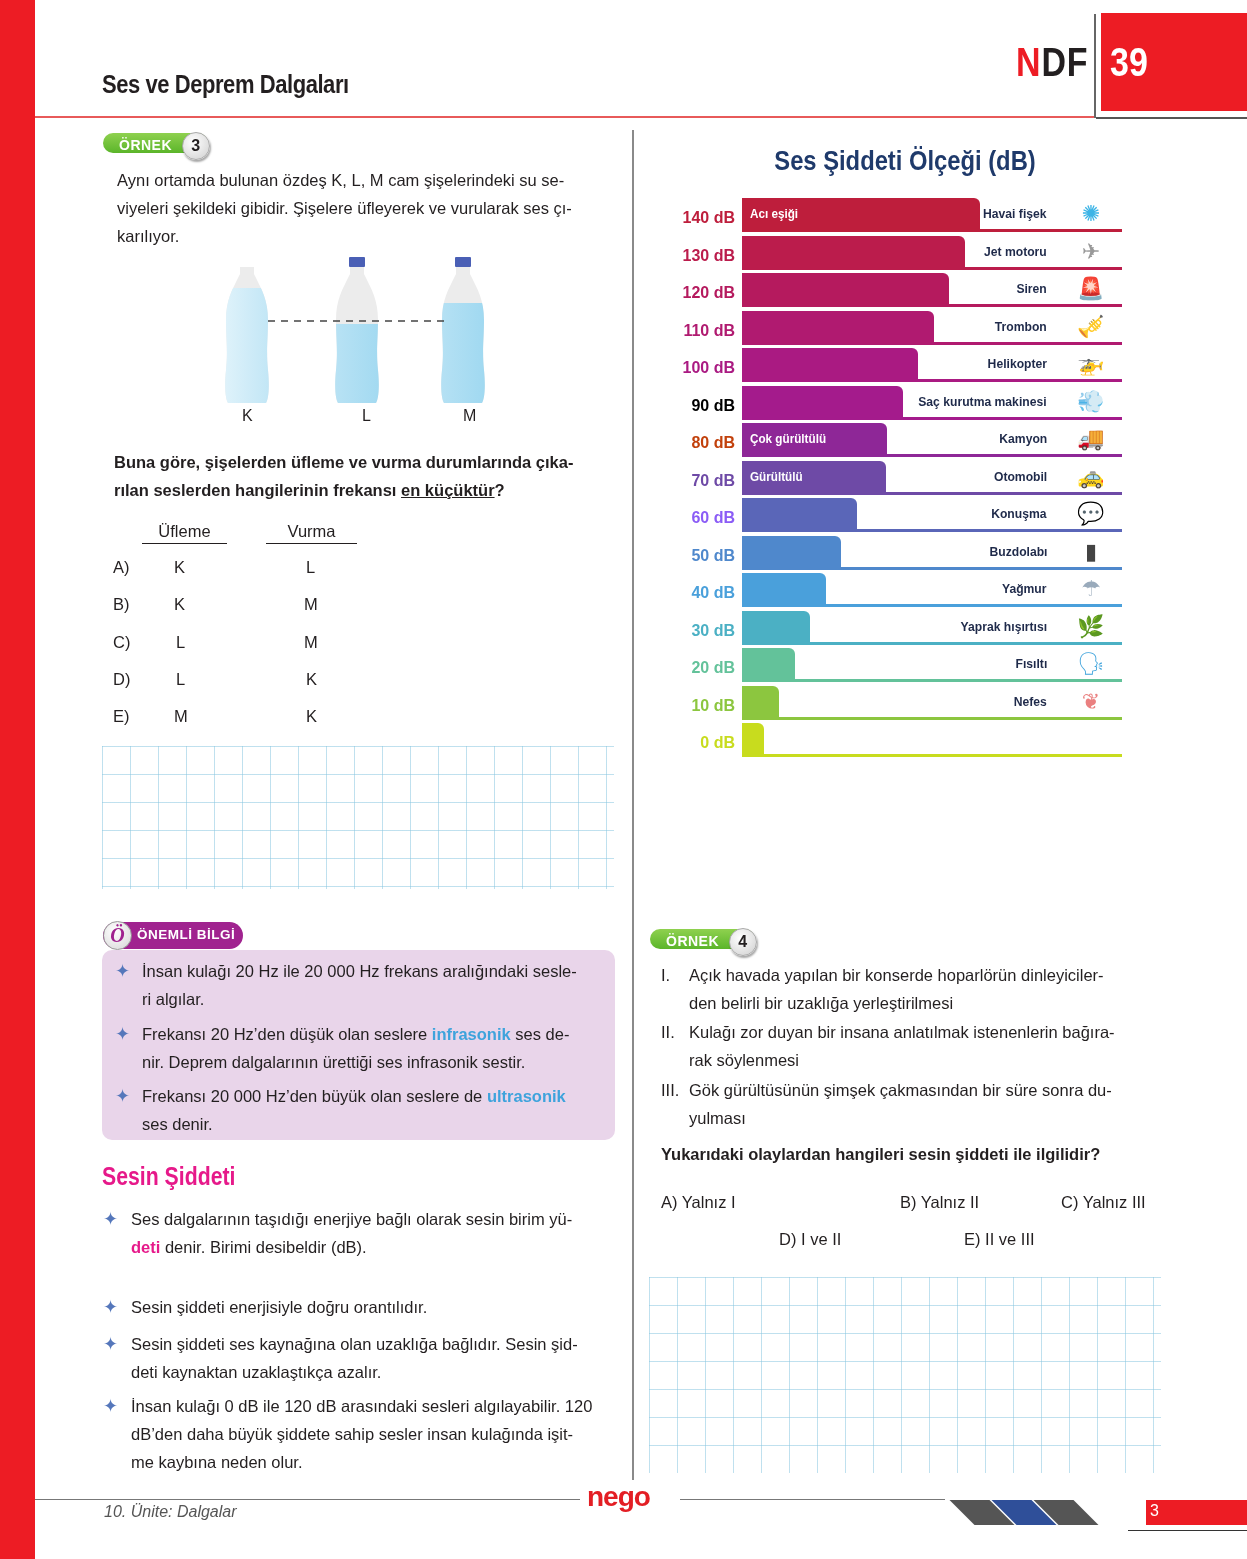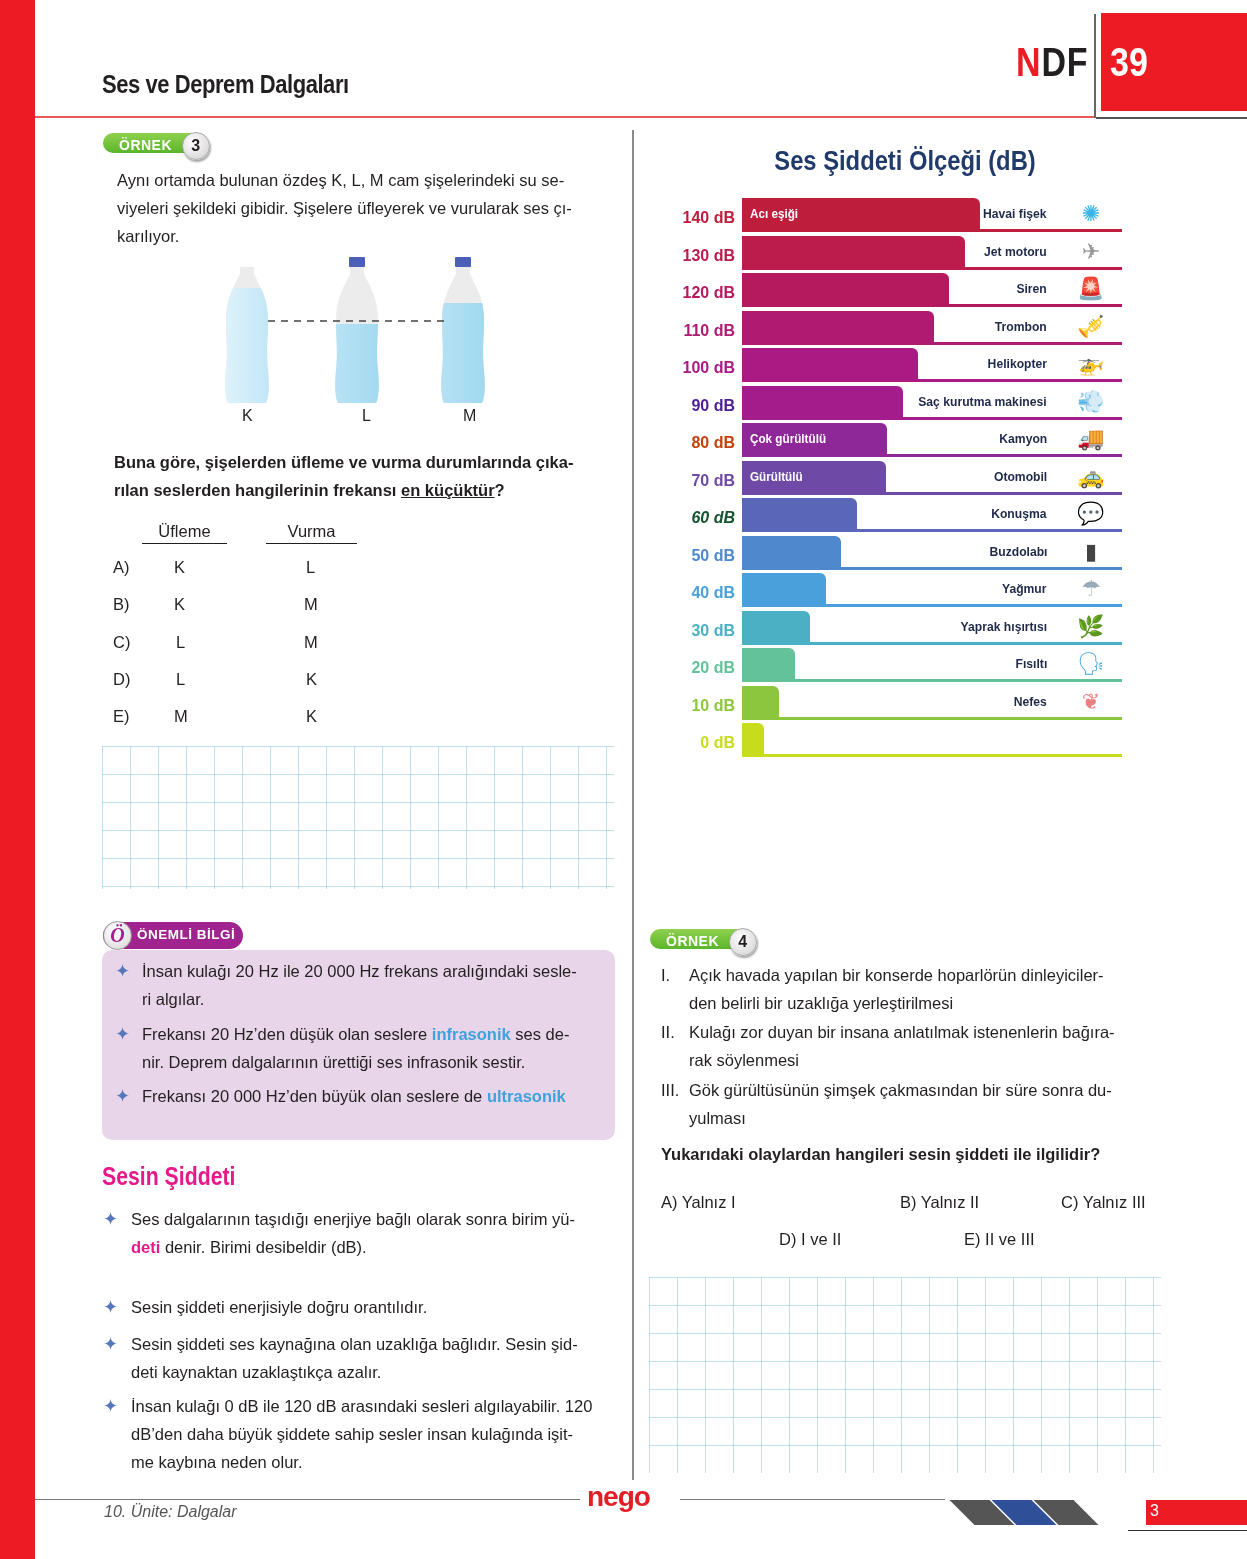--- a/index.html
+++ b/index.html
@@ -182,29 +182,30 @@
   <span class="bullet" style="left:0; top:0;">✦</span>
   <div style="padding-left:27px;">
     <div><span>Frekansı 20 Hz’den düşük olan seslere </span><span class="hl-blue">infrasonik</span><span> ses de-</span></div>
     <div>nir. Deprem dalgalarının ürettiği ses infrasonik sestir.</div>
   </div>
 </div>
 <div class="abs body-text" style="left:115px; top:1082px; width:505px;">
   <span class="bullet" style="left:0; top:0;">✦</span>
   <div style="padding-left:27px;">
     <div><span>Frekansı 20 000 Hz’den büyük olan seslere de </span><span class="hl-blue">ultrasonik</span></div>
+    <div>ses denir.</div>
   </div>
 </div>
 
 <div class="abs section-title">Sesin Şiddeti</div>
 
 <div class="abs body-text" style="left:103px; top:1205px; width:515px;">
   <span class="bullet" style="left:0; top:0;">✦</span>
   <div style="padding-left:28px;">
-    <div>Ses dalgalarının taşıdığı enerjiye bağlı olarak sonra birim yü-</div>
+    <div>Ses dalgalarının taşıdığı enerjiye bağlı olarak sesin birim yü-</div>
     <div><span class="hl-pink">deti</span><span> denir. Birimi desibeldir (dB).</span></div>
   </div>
 </div>
 <div class="abs body-text" style="left:103px; top:1293px; width:515px;">
   <span class="bullet" style="left:0; top:0;">✦</span>
   <div style="padding-left:28px;">
       <div>Sesin şiddeti enerjisiyle doğru orantılıdır.</div>
     </div>
 </div>
 <div class="abs body-text" style="left:103px; top:1330px; width:515px;">
@@ -256,21 +257,21 @@
       <span class="db-icon" style="color: rgb(245, 166, 35);">🎺</span>
     </div>
     <div class="db-row" style="top: 348px;">
       <span class="db-label" style="color: rgb(170, 26, 130);">100 dB</span>
       <div class="db-bar" style="background: rgb(170, 26, 130); width: 176.286px;"></div>
       <div class="db-line" style="background: rgb(170, 26, 130);"></div>
       <span class="db-name">Helikopter</span>
       <span class="db-icon" style="color: rgb(62, 163, 220);">🚁</span>
     </div>
     <div class="db-row" style="top: 385.5px;">
-      <span class="db-label" style="color: #4c1d95;">90 dB</span>
+      <span class="db-label" style="color: #000000;">90 dB</span>
       <div class="db-bar" style="background: rgb(164, 27, 140); width: 160.857px;"></div>
       <div class="db-line" style="background: rgb(164, 27, 140);"></div>
       <span class="db-name">Saç kurutma makinesi</span>
       <span class="db-icon" style="color: rgb(230, 25, 122);">💨</span>
     </div>
     <div class="db-row" style="top: 423px;">
       <span class="db-label" style="color: #c2410c;">80 dB</span>
       <div class="db-bar" style="background: rgb(142, 39, 151); width: 145.429px;">
         <span class="db-bar-text">Çok gürültülü</span>
       </div>
@@ -281,21 +282,21 @@
     <div class="db-row" style="top: 460.5px;">
       <span class="db-label" style="color: rgb(110, 74, 166);">70 dB</span>
       <div class="db-bar" style="background: rgb(110, 74, 166); width: 144px;">
         <span class="db-bar-text">Gürültülü</span>
       </div>
       <div class="db-line" style="background: rgb(110, 74, 166);"></div>
       <span class="db-name">Otomobil</span>
       <span class="db-icon" style="color: rgb(242, 183, 5);">🚕</span>
     </div>
     <div class="db-row" style="top: 498px;">
-      <span class="db-label" style="color: #14532d; font-style: italic;">60 dB</span>
+      <span class="db-label" style="color: #8b5cf6;">60 dB</span>
       <div class="db-bar" style="background: rgb(90, 102, 184); width: 114.571px;"></div>
       <div class="db-line" style="background: rgb(90, 102, 184);"></div>
       <span class="db-name">Konuşma</span>
       <span class="db-icon" style="color: rgb(62, 127, 209);">💬</span>
     </div>
     <div class="db-row" style="top: 535.5px;">
       <span class="db-label" style="color: rgb(79, 136, 204);">50 dB</span>
       <div class="db-bar" style="background: rgb(79, 136, 204); width: 99.1429px;"></div>
       <div class="db-line" style="background: rgb(79, 136, 204);"></div>
       <span class="db-name">Buzdolabı</span>

